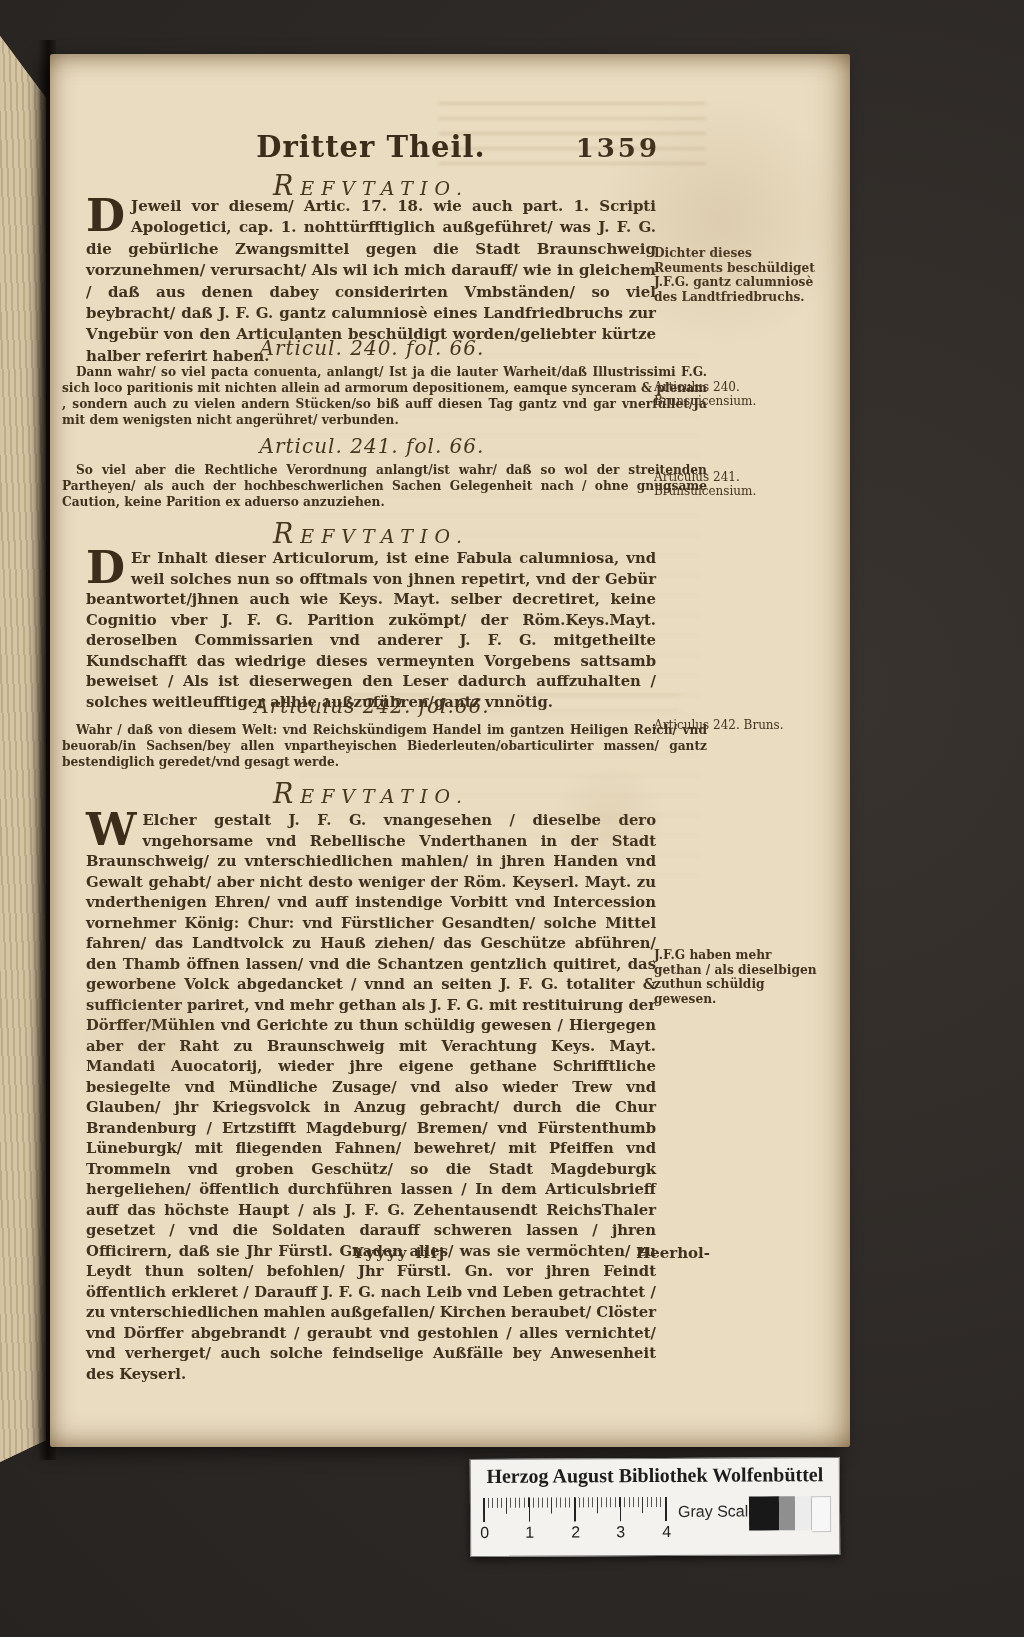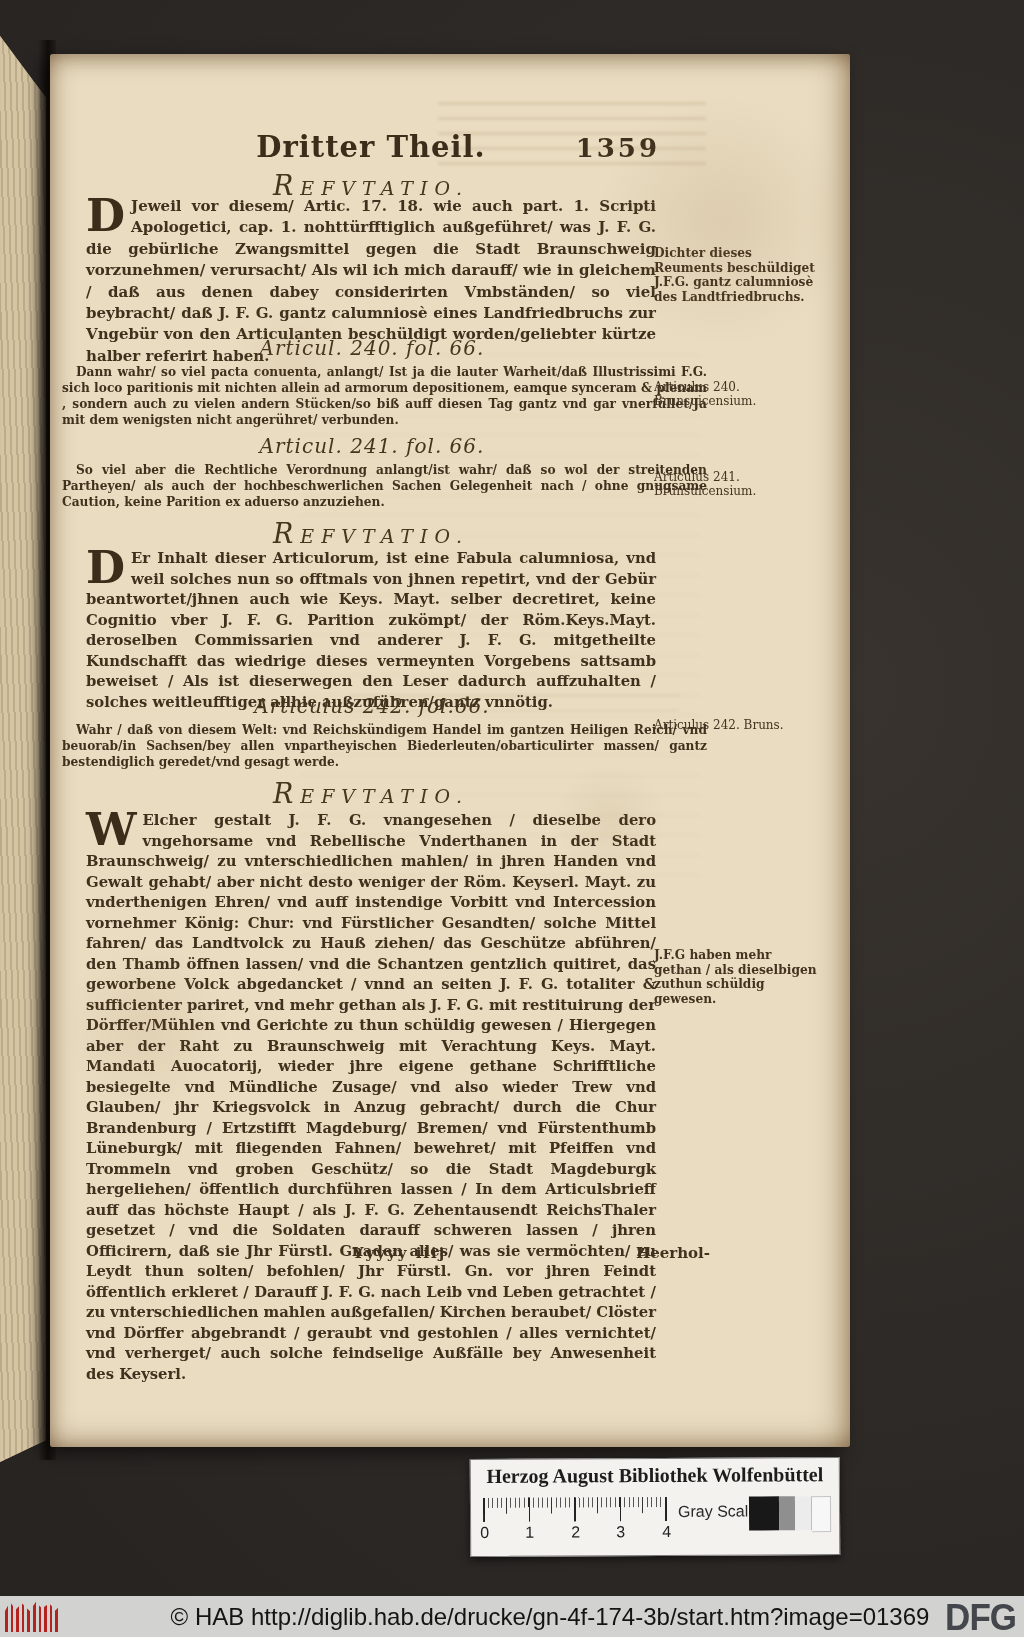--- a/index.html
+++ b/index.html
@@ -158,19 +158,14 @@
     </div>
     <div class="grayscale-label">Gray Scale</div>
     <div class="patches">
       <div class="patch k"></div>
       <div class="patch g"></div>
       <div class="patch w"></div>
       <div class="patch w2"></div>
     </div>
   </div>
 
-  <div class="footer">
-    <div class="barcode"></div>
-    <div class="footer-text">© HAB http://diglib.hab.de/drucke/gn-4f-174-3b/start.htm?image=01369</div>
-    <div class="dfg">DFG</div>
-  </div>
 
 </div>
 
 </body></html>

